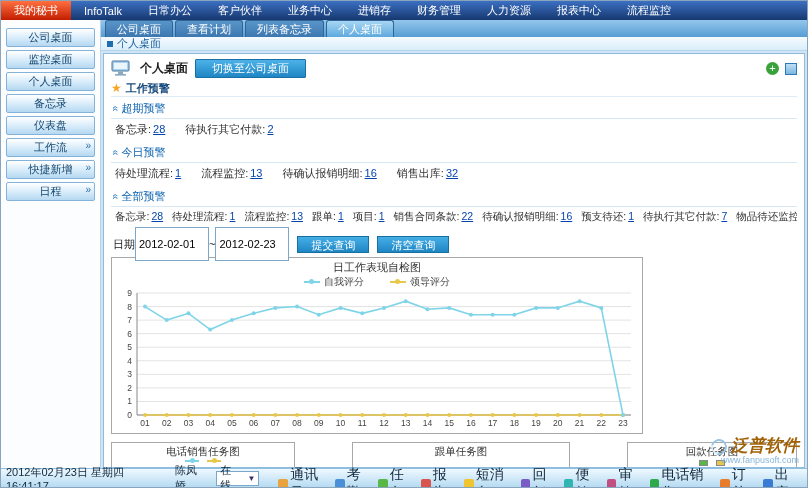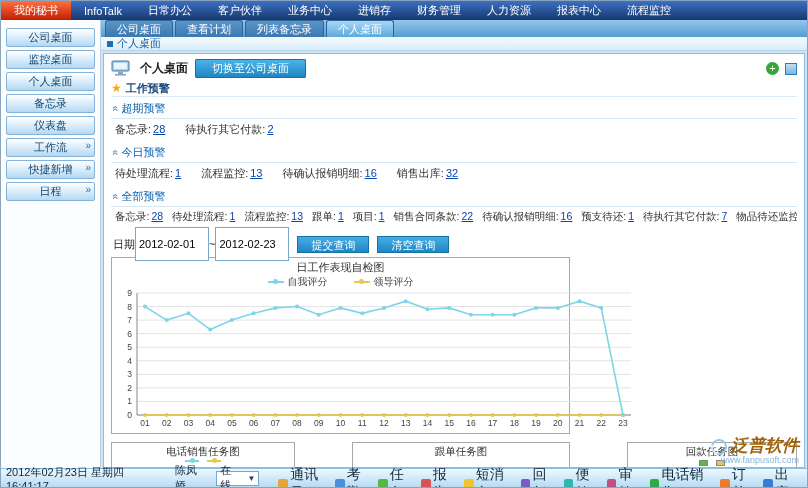--- a/index.html
+++ b/index.html
@@ -43,21 +43,21 @@
   .sec-arrow{display:inline-block;transform:rotate(90deg);color:#2a7bc0;font-size:10px;cursor:pointer;}
   .sec-items{display:flex;flex-wrap:nowrap;gap:2px 20px;padding:3px 2px 4px 4px;white-space:nowrap;overflow:hidden;}
   .sec-items.tight{gap:2px 9px;font-size:10.5px;}
   .item-label{color:#333;}
   .item-value{color:#0645ad;text-decoration:underline;cursor:pointer;margin-left:2px;}
 
   .query-row{display:flex;align-items:center;margin:7px 0 4px 2px;height:18px;}
   .date-input{width:74px;height:17px;border:1px solid #7aa8cc;font-size:11px;padding:16px 3px;font-family:inherit;}
   .q-btn{background:linear-gradient(#45aee6,#1f86c4);color:#fff;border:1px solid #17709f;padding:1px 13px;margin-left:8px;cursor:pointer;font-size:11px;height:17px;}
 
-  .chart-box{width:459px;border:1px solid #a8a8a8;margin-top:3px;padding:2px 3px;background:#fff;}
+  .chart-box{width:532px;border:1px solid #a8a8a8;margin-top:3px;padding:2px 3px;background:#fff;}
   .chart-title{text-align:center;font-size:11px;color:#333;}
   .legend{display:flex;justify-content:center;gap:26px;align-items:center;height:14px;font-size:10px;color:#444;}
   .lg-entry{display:flex;align-items:center;gap:4px;}
   .lg-marker{display:inline-block;width:16px;height:2px;position:relative;}
   .lg-dot{position:absolute;left:5px;top:-2px;width:5px;height:5px;border-radius:50%;background:inherit;}
 
   .mini-row{display:flex;justify-content:space-between;margin-top:8px;height:54px;overflow:hidden;}
   .mini-box{border:1px solid #a8a8a8;padding:2px 3px;overflow:hidden;background:#fff;height:70px;}
   .mini-box .chart-title{font-size:10.5px;}
   .mini-legend{display:flex;flex-wrap:wrap;gap:1px 8px;justify-content:center;font-size:9px;color:#444;margin-top:1px;}

